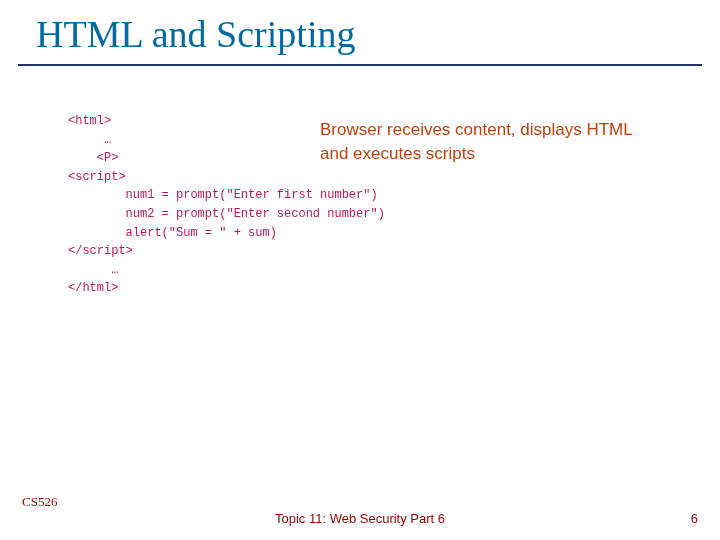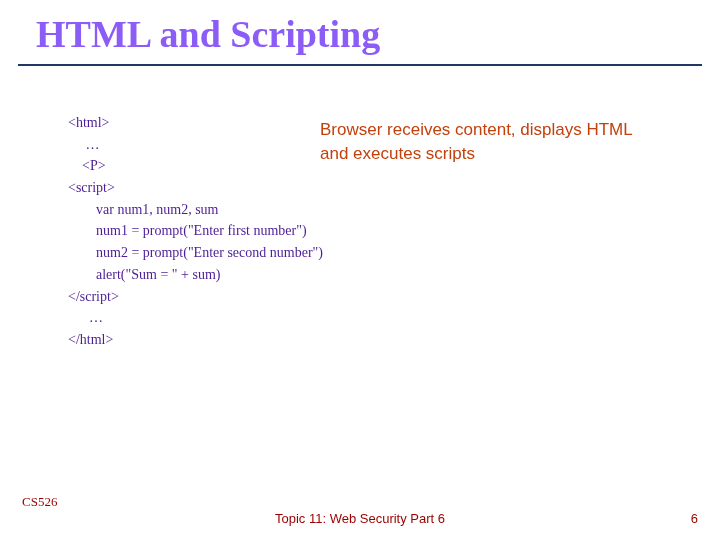--- a/index.html
+++ b/index.html
@@ -7,38 +7,38 @@
     width: 720px;
     height: 540px;
     background: #ffffff;
     font-family: Arial, Helvetica, sans-serif;
     position: relative;
     overflow: hidden;
   }
   .title {
     font-family: "Times New Roman", Times, serif;
     font-size: 38px;
-    color: #8b5cf6;
+    color: #0369a1;
     padding: 12px 0 8px 18px;
-    font-weight: bold;
+    font-weight: normal;
   }
   .underline {
     border-bottom: 2px solid #203864;
     margin: 0 18px 0 18px;
   }
   .content {
     position: absolute;
     top: 112px;
     left: 68px;
     right: 30px;
   }
   .code-block {
-    font-family: Liberation Serif, serif;
-    font-size: 14px;
-    color: #4c1d95;
+    font-family: Liberation Mono, monospace;
+    font-size: 12px;
+    color: #be185d;
     line-height: 1.55;
     white-space: pre;
   }
   .callout {
     position: absolute;
     top: 118px;
     left: 320px;
     width: 320px;
     font-family: Verdana, Geneva, sans-serif;
     font-size: 17px;
@@ -81,21 +81,20 @@
   <h1 class="title">HTML and Scripting</h1>
 </div>
 
 <div class="callout">Browser receives content, displays HTML and executes scripts</div>
 
 <div class="content">
   <div class="code-block">&lt;html&gt;</div>
   <div class="code-block">     …</div>
   <div class="code-block">    &lt;P&gt;</div>
   <div class="code-block">&lt;script&gt;</div>
-  <div class="code-block">        var num1, num2, sum</div>
   <div class="code-block">        num1 = prompt("Enter first number")</div>
   <div class="code-block">        num2 = prompt("Enter second number")</div>
   <div class="code-block">        alert("Sum = " + sum)</div>
   <div class="code-block">&lt;/script&gt;</div>
   <div class="code-block">      …</div>
   <div class="code-block">&lt;/html&gt;</div>
 </div>
 
 <div class="footer">
   <span class="footer-left">CS526</span>

